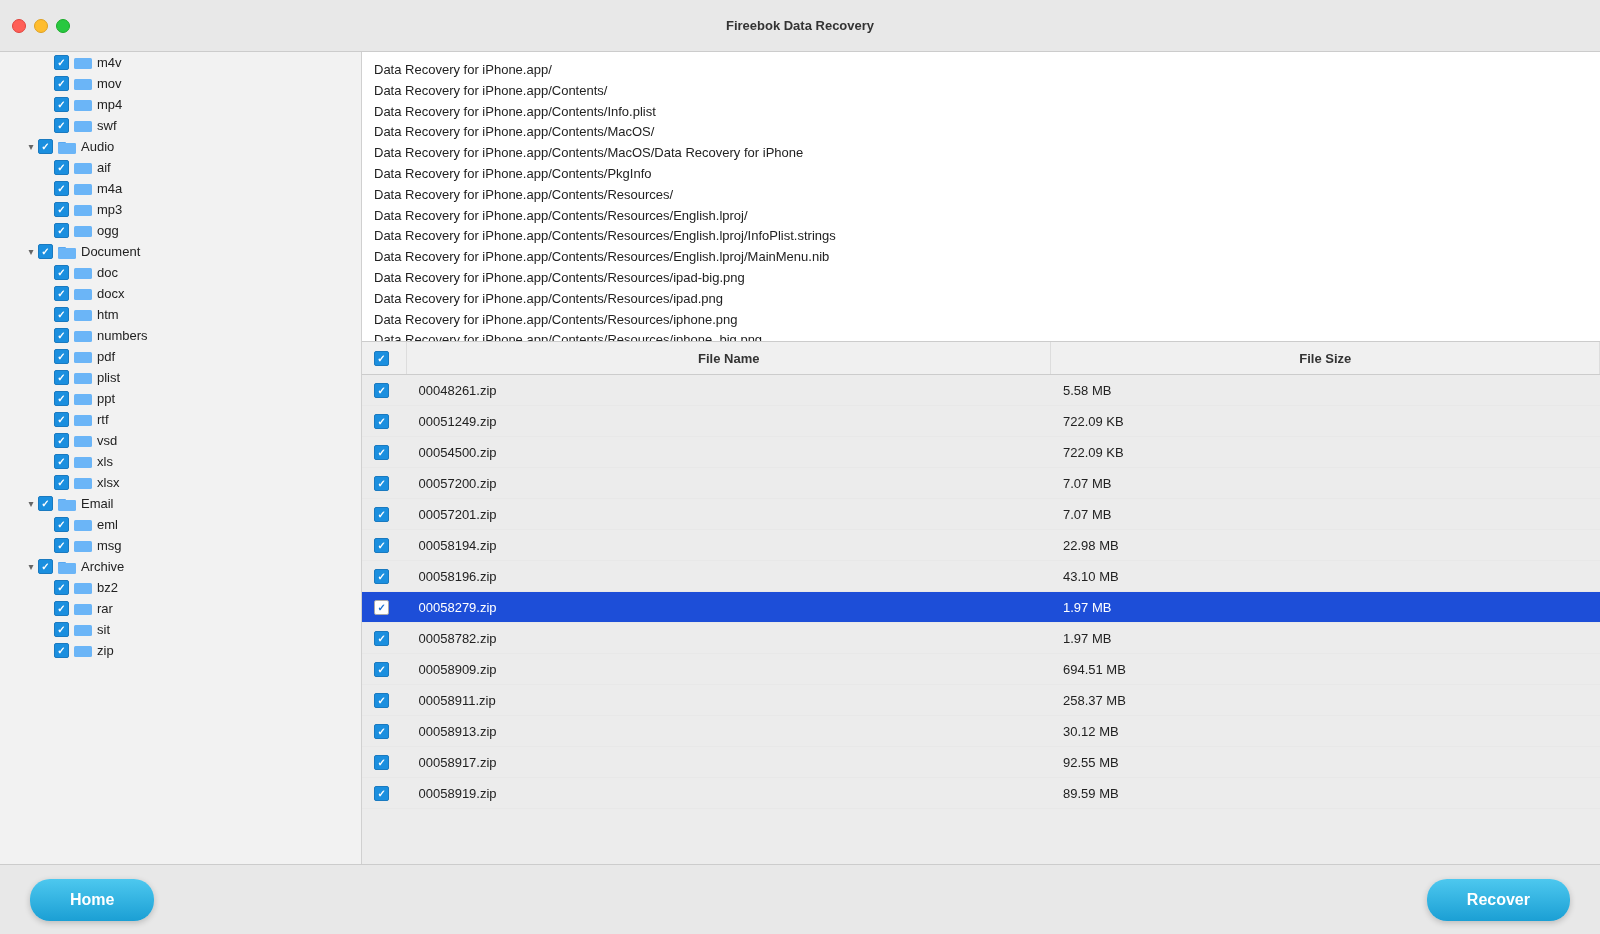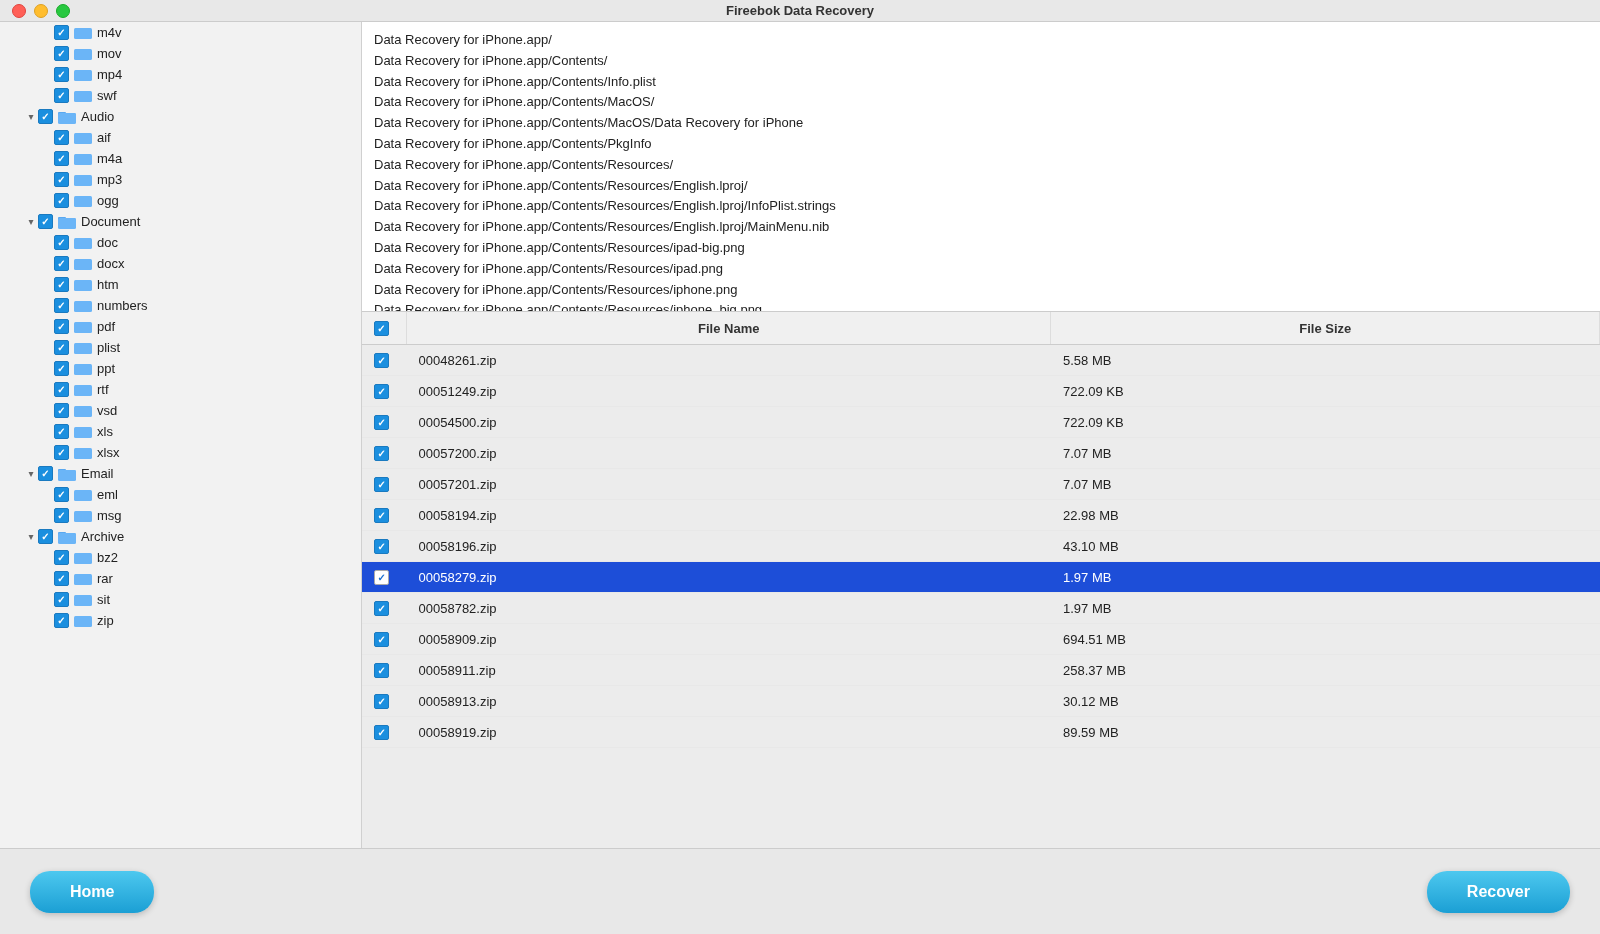--- a/index.html
+++ b/index.html
@@ -8,21 +8,21 @@
       background: #ececec;
       width: 1600px;
       height: 934px;
       overflow: hidden;
       position: relative;
       font-size: 13px;
     }
 
     
     .titlebar {
-      height: 22px;
+      height: 52px;
       background: #e8e8e8;
       display: flex;
       align-items: center;
       padding: 0 12px;
       border-bottom: 1px solid #ccc;
       position: relative;
     }
     .window-controls {
       display: flex;
       gap: 8px;
@@ -207,21 +207,21 @@
       text-align: center;
       width: 40px;
     }
 
     
     .bottom-bar {
       position: absolute;
       bottom: 0;
       left: 0;
       right: 0;
-      height: 86px;
+      height: 70px;
       background: #e8e8e8;
       border-top: 1px solid #ccc;
       display: flex;
       align-items: center;
       justify-content: space-between;
       padding: 0 30px;
     }
 
     .action-btn {
       background: linear-gradient(to bottom, #4dc8ef, #1b9fd4);
@@ -583,20 +583,25 @@
               <td>00058911.zip</td>
               <td>258.37 MB</td>
             </tr>
             <tr>
               <td><div class="checkbox"></div></td>
               <td>00058913.zip</td>
               <td>30.12 MB</td>
             </tr>
             <tr>
               <td><div class="checkbox"></div></td>
+              <td>00058917.zip</td>
+              <td>92.55 MB</td>
+            </tr>
+            <tr>
+              <td><div class="checkbox"></div></td>
               <td>00058919.zip</td>
               <td>89.59 MB</td>
             </tr>
           </tbody>
       </table>
     </div>
 
   </div>
 </div>
 

